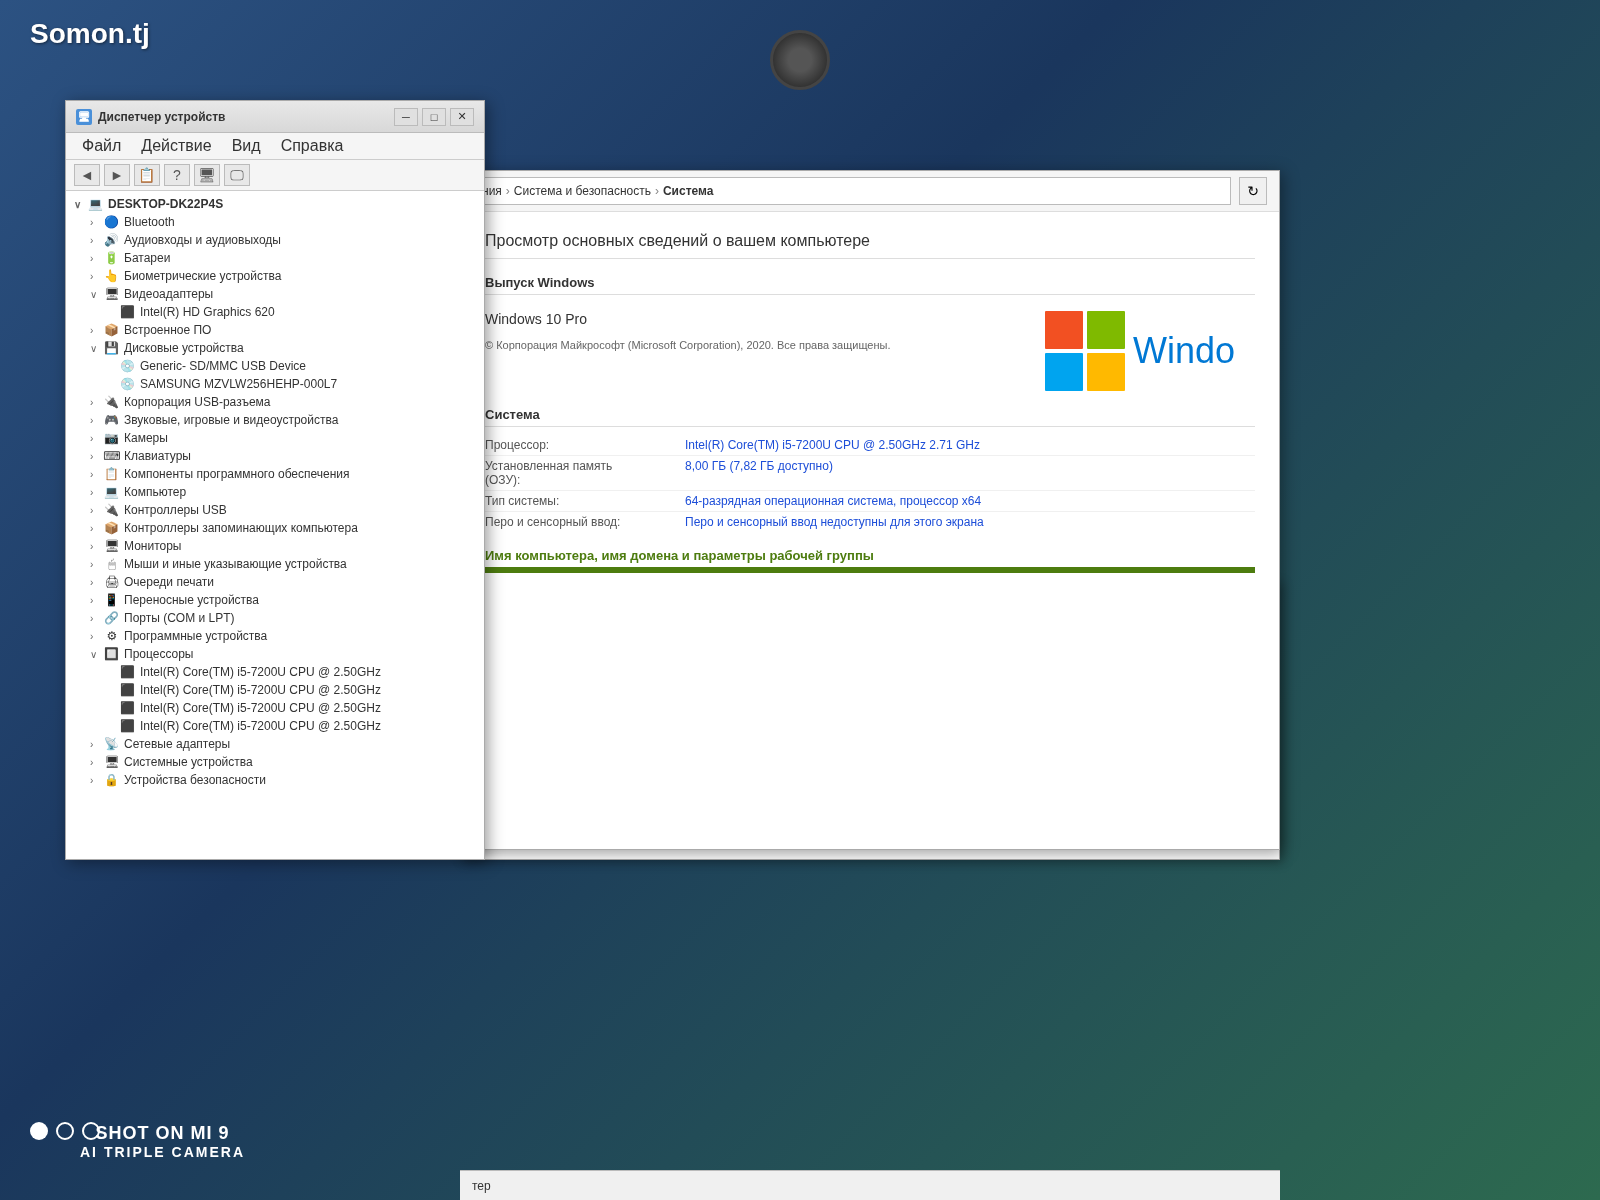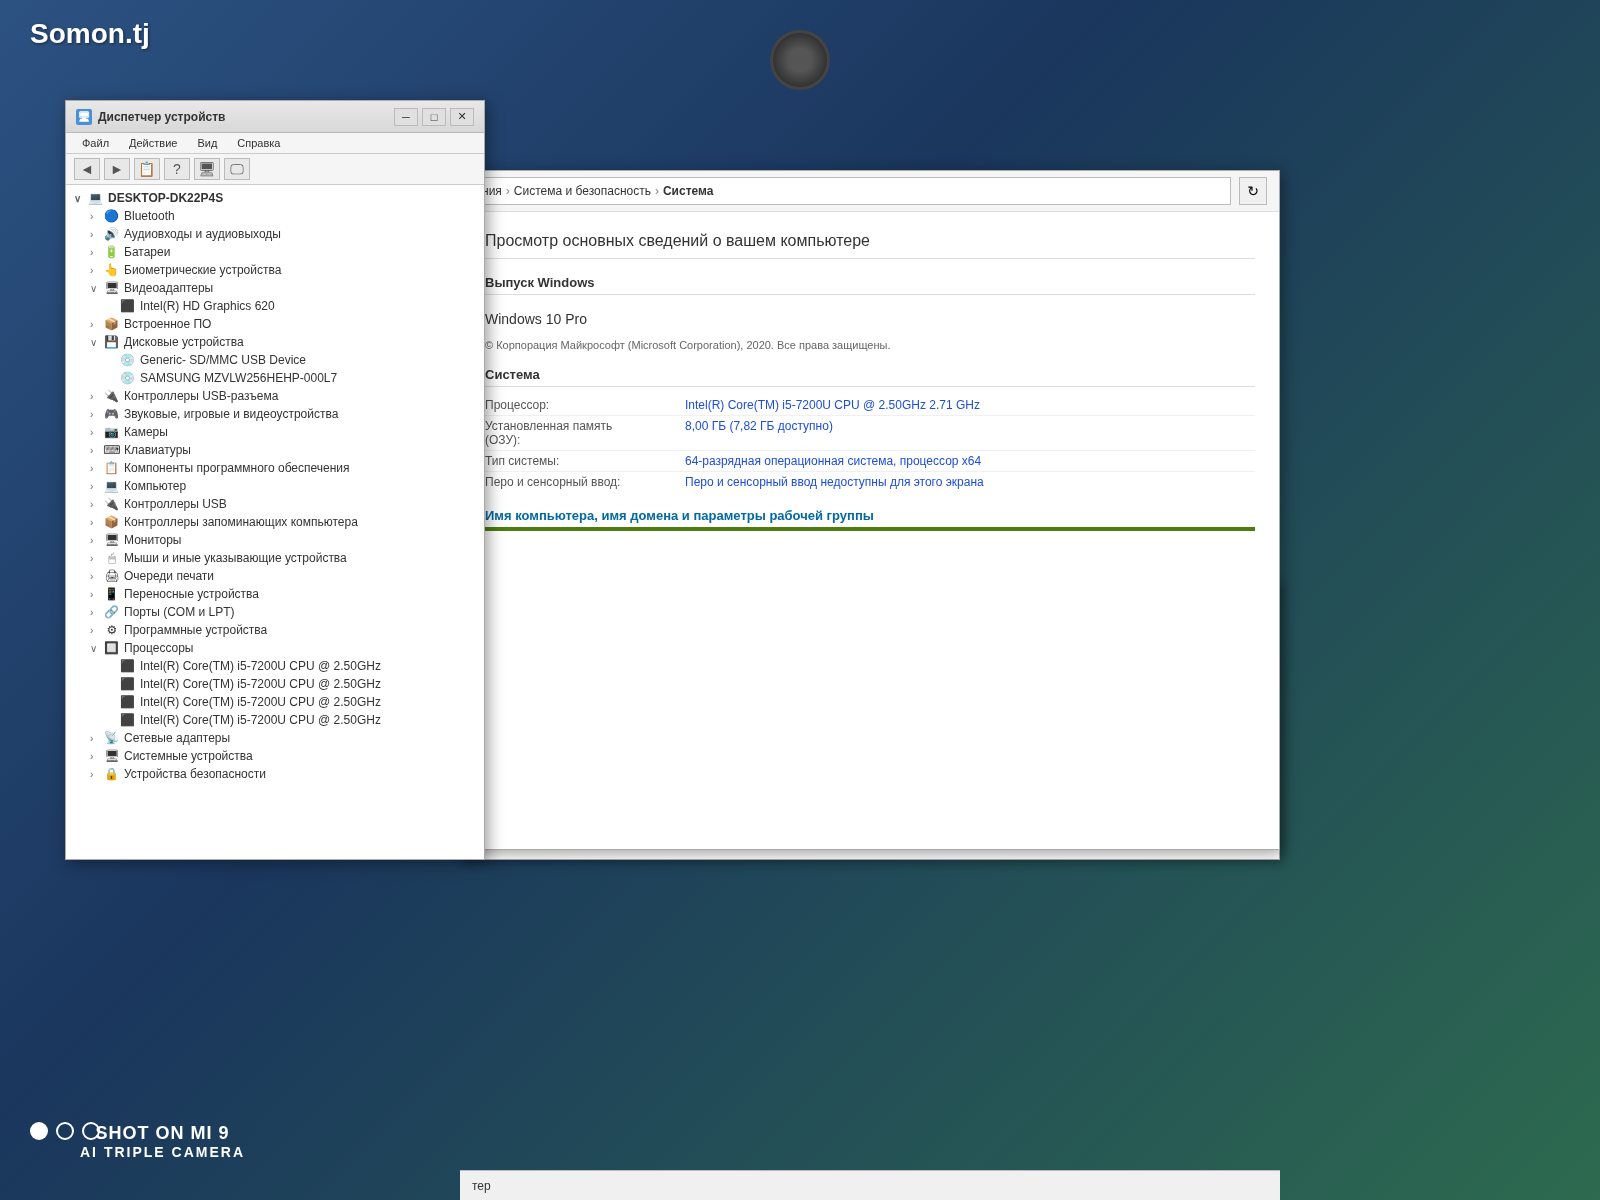--- a/index.html
+++ b/index.html
@@ -131,21 +131,21 @@
 
     .window-menubar {
       background: #f5f5f5;
       display: flex;
       padding: 2px 8px;
       gap: 4px;
       border-bottom: 1px solid #ccc;
     }
     .menu-item {
       padding: 2px 8px;
-      font-size: 11px;
+      font-size: 16px;
       color: #333;
       cursor: pointer;
     }
 
     .window-toolbar {
       background: #f5f5f5;
       padding: 4px 8px;
       display: flex;
       gap: 4px;
       border-bottom: 1px solid #ccc;
@@ -469,21 +469,21 @@
       <span class="tree-label">Generic- SD/MMC USB Device</span>
     </div>
     <div class="tree-item indent-2">
       <span class="tree-arrow"></span>
       <span class="tree-icon">💿</span>
       <span class="tree-label">SAMSUNG MZVLW256HEHP-000L7</span>
     </div>
     <div class="tree-item indent-1">
       <span class="tree-arrow">›</span>
       <span class="tree-icon">🔌</span>
-      <span class="tree-label">Контроллеры USB-разъема</span>
+      <span class="tree-label">Корпорация USB-разъема</span>
     </div>
     <div class="tree-item indent-1">
       <span class="tree-arrow">›</span>
       <span class="tree-icon">🎮</span>
       <span class="tree-label">Звуковые, игровые и видеоустройства</span>
     </div>
     <div class="tree-item indent-1">
       <span class="tree-arrow">›</span>
       <span class="tree-icon">📷</span>
       <span class="tree-label">Камеры</span>
@@ -602,20 +602,29 @@
     <div style="font-size:16px; color:#333; margin-bottom:16px; border-bottom:1px solid #ddd; padding-bottom:8px;">
       Просмотр основных сведений о вашем компьютере
     </div>
 
     <div style="margin-bottom:16px; position:relative;">
       <div style="font-size:13px; font-weight:600; color:#333; border-bottom:1px solid #ddd; padding-bottom:4px; margin-bottom:16px;">Выпуск Windows</div>
       <div style="display:flex; justify-content:space-between; align-items:flex-start;">
         <div>
           <div style="font-size:14px; color:#333; margin-bottom:12px;">Windows 10 Pro</div>
           <div style="font-size:11px; color:#666;">© Корпорация Майкрософт (Microsoft Corporation), 2020. Все права защищены.</div>
+        </div>
+        <div style="display:flex; align-items:center; gap:8px; margin-right:20px;">
+          <div class="win-logo">
+            <div class="win-quad"></div>
+            <div class="win-quad"></div>
+            <div class="win-quad"></div>
+            <div class="win-quad"></div>
+          </div>
+          <div class="win-text">Windo</div>
         </div>
       </div>
     </div>
 
     <div style="margin-bottom:16px;">
       <div style="font-size:13px; font-weight:600; color:#333; border-bottom:1px solid #ddd; padding-bottom:4px; margin-bottom:8px;">Система</div>
       <div class="info-row">
         <div class="info-key">Процессор:</div>
         <div class="info-value">Intel(R) Core(TM) i5-7200U CPU @ 2.50GHz  2.71 GHz</div>
       </div>
@@ -627,21 +636,21 @@
         <div class="info-key">Тип системы:</div>
         <div class="info-value">64-разрядная операционная система, процессор x64</div>
       </div>
       <div class="info-row">
         <div class="info-key">Перо и сенсорный ввод:</div>
         <div class="info-value">Перо и сенсорный ввод недоступны для этого экрана</div>
       </div>
     </div>
 
     <div style="margin-bottom:16px;">
-      <div style="font-size:13px; font-weight:600; color:#0369a1; border-bottom:4px solid #4d7c0f; padding-bottom:4px;">Имя компьютера, имя домена и параметры рабочей группы</div>
+      <div style="font-size:13px; font-weight:600; color:#4d7c0f; border-bottom:6px solid #4d7c0f; padding-bottom:4px;">Имя компьютера, имя домена и параметры рабочей группы</div>
     </div>
   </div>
 </div>
 
 <div class="file-explorer">
 
   <div class="fe-toolbar">
     <div style="font-size:12px; color:#555;">р</div>
     <div style="font-size:12px; color:#555; margin-left:8px;">Вид</div>
   </div>

